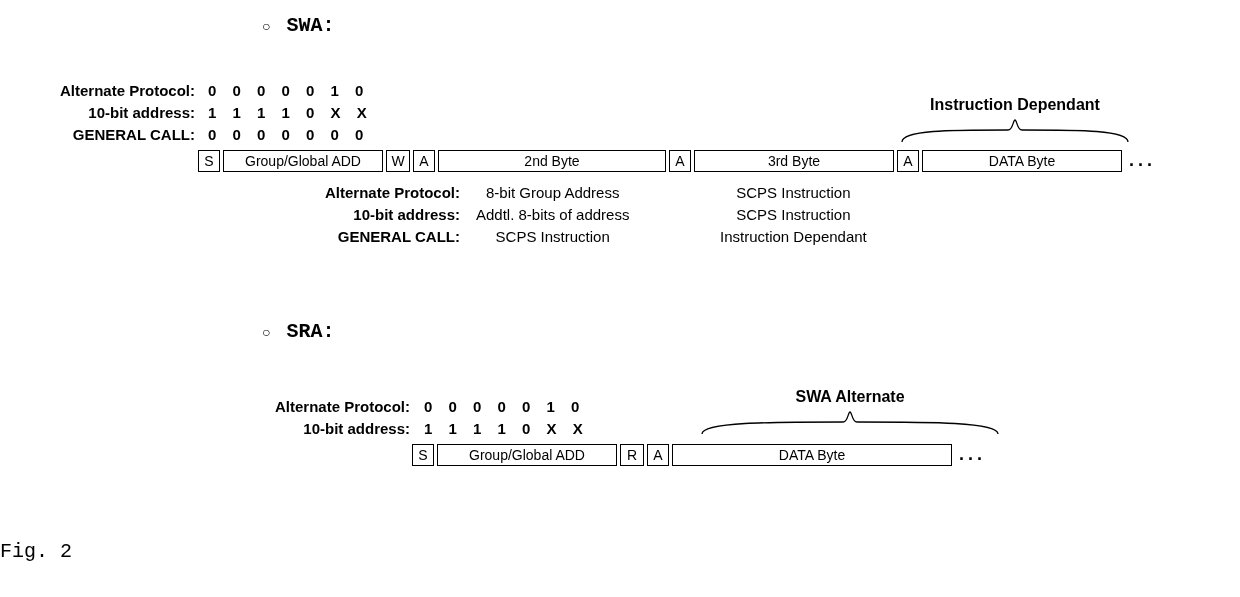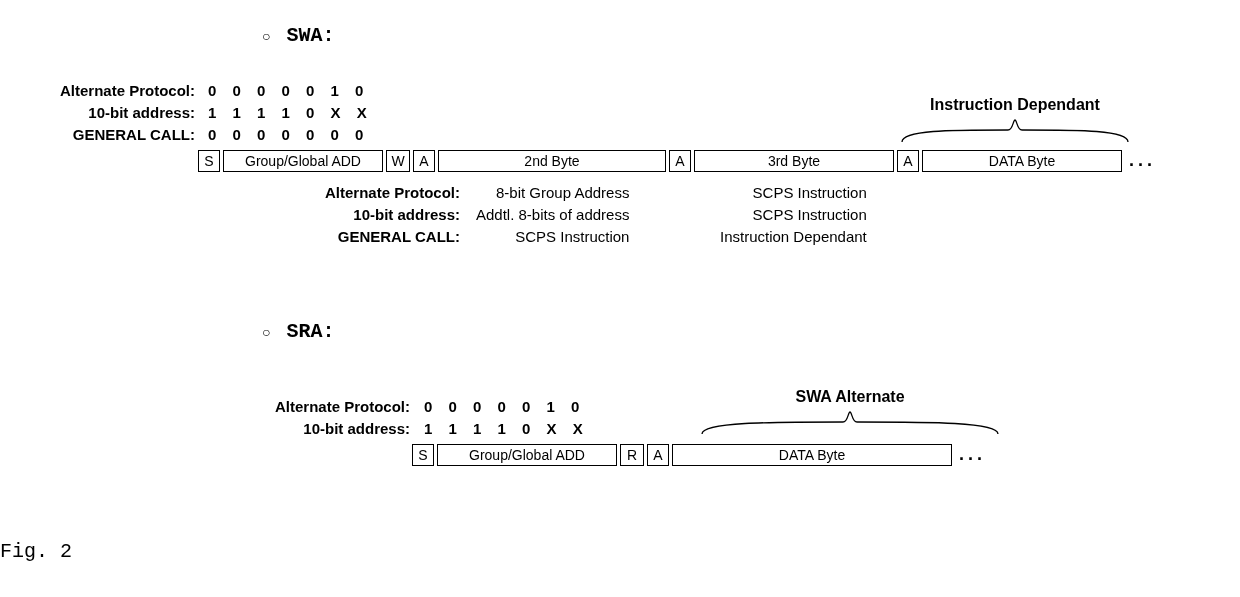--- a/index.html
+++ b/index.html
@@ -59,21 +59,21 @@
     line-height: 20px;
     padding-left: 4px;
   }
   .desc-labelcol {
     position: absolute;
     font-weight: bold;
     text-align: right;
   }
   .desc-col {
     position: absolute;
-    text-align: right;
+    text-align: center;
     line-height: 22px;
   }
   .brace-wrap {
     position: absolute;
     text-align: center;
   }
   .brace-label {
     font-weight: bold;
     font-size: 16px;
     margin-bottom: 2px;
@@ -83,21 +83,21 @@
     position: absolute;
     font-family: "Courier New", monospace;
     font-size: 20px;
     left: 0; right: 0;
     text-align: left;
   }
 </style>
 </head>
 <body>
 
-<div class="bullet" style="left:262px; top:24px;">
+<div class="bullet" style="left:262px; top:14px;">
   <span class="circ">○</span><span>SWA:</span>
 </div>
 
 <div class="label-row" style="left:0; top:82px; width:195px;">Alternate Protocol:</div>
 <div class="label-row" style="left:0; top:104px; width:195px;">10-bit address:</div>
 <div class="label-row" style="left:0; top:126px; width:195px;">GENERAL CALL:</div>
 
 <div class="bits" style="left:208px; top:82px;">0 0 0 0 0 1 0</div>
 <div class="bits" style="left:208px; top:104px;">1 1 1 1 0 X X</div>
 <div class="bits" style="left:208px; top:126px;text-align:center;">0 0 0 0 0 0 0</div>

